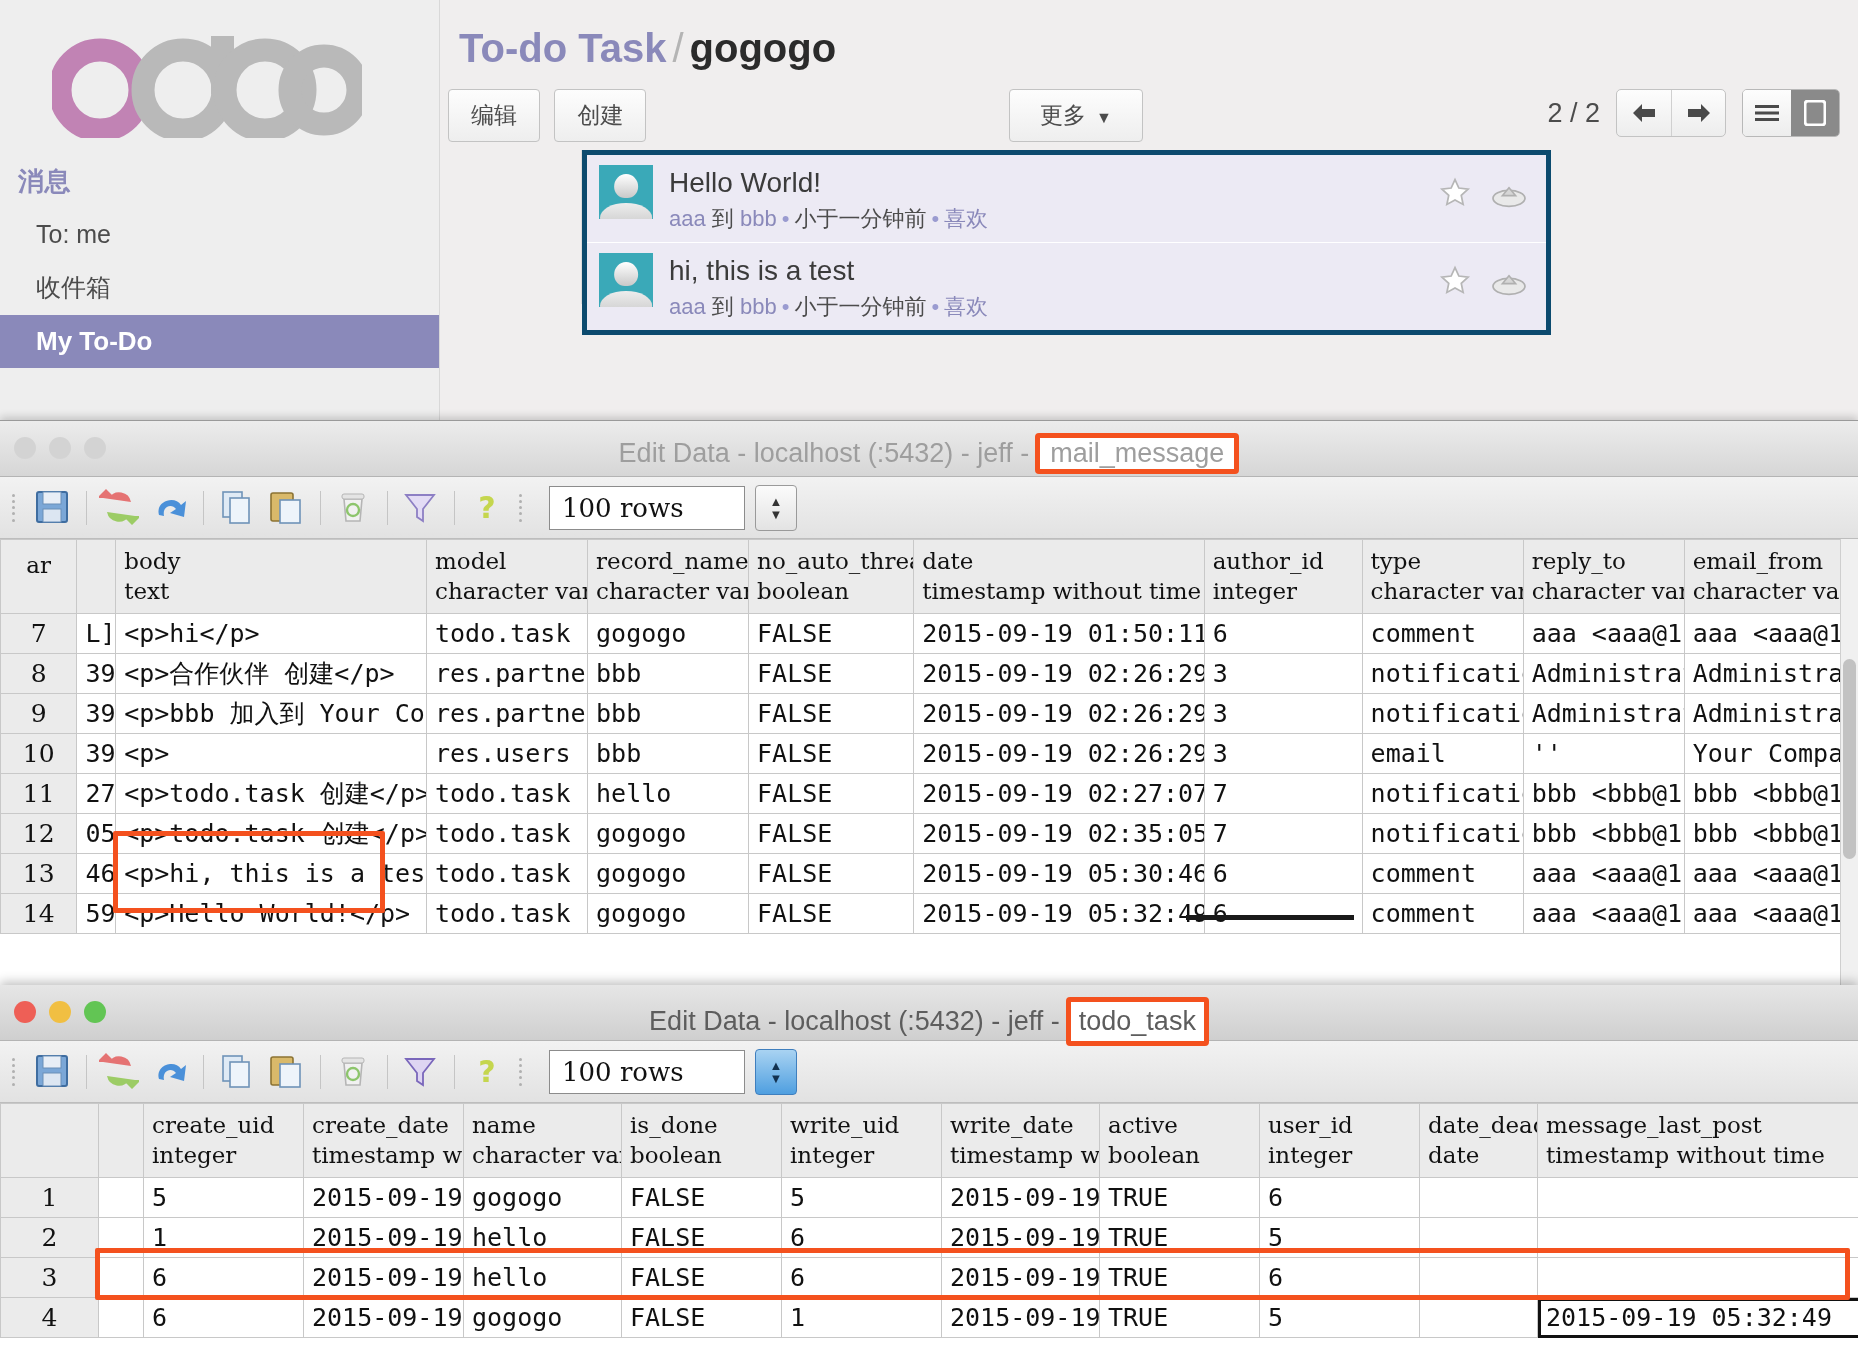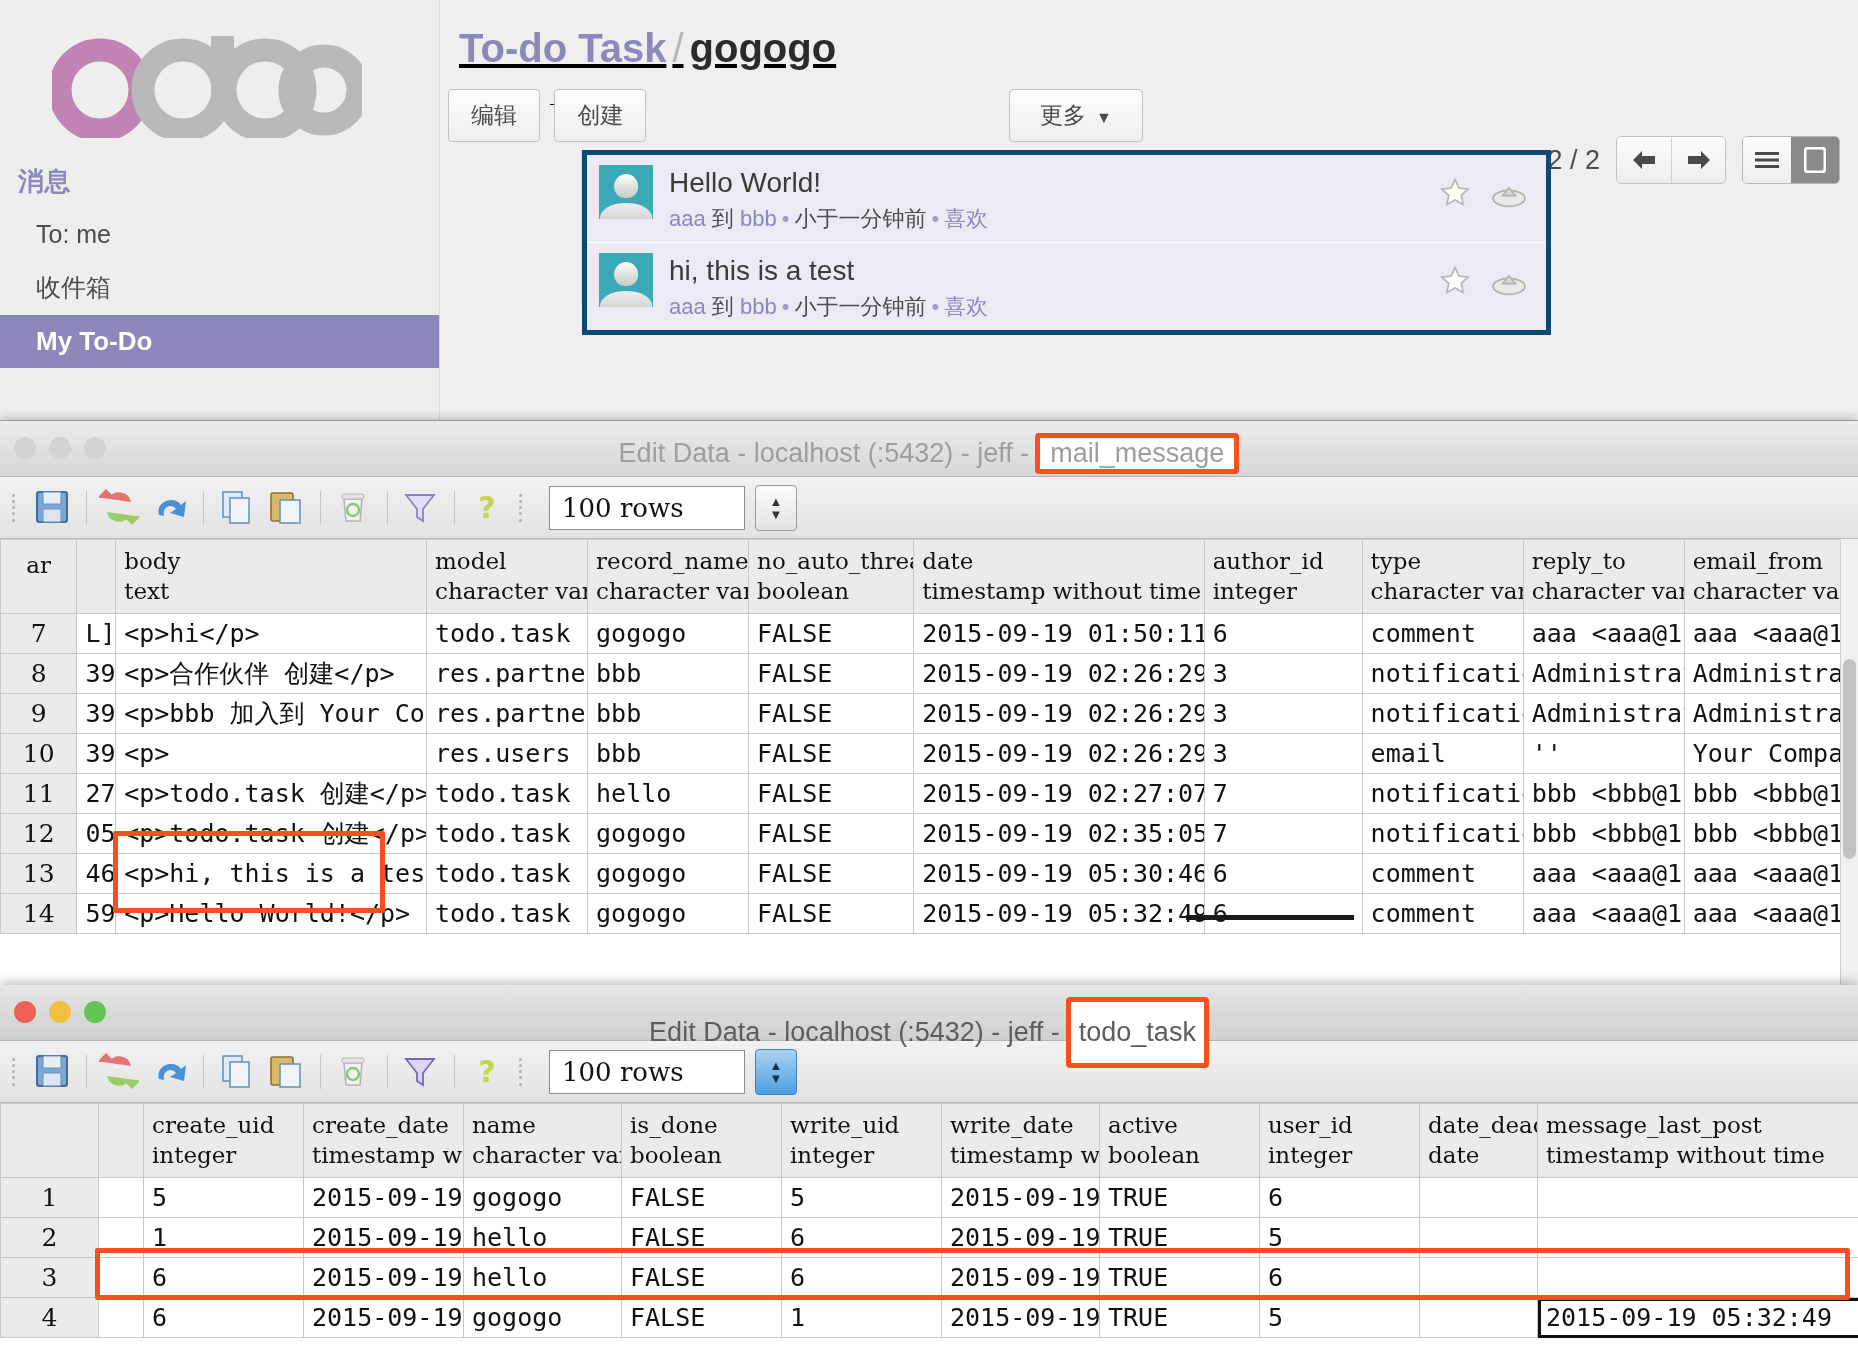--- a/index.html
+++ b/index.html
@@ -23,21 +23,21 @@
     padding: 26px 0 10px 18px; letter-spacing: .5px;
   }
   .sb-item {
     font-size: 25px; color: #4c4c4c; padding: 11px 0 11px 36px;
   }
   .sb-item.active {
     background: #8a89ba; color: #ffffff; font-weight: bold;
     padding-left: 36px; font-size: 26px;
   }
 
-  .odoo-main { position: absolute; left: 441px; top: 0; right: 0; height: 304px; text-decoration: underline; }
+  .odoo-main { position: absolute; left: 441px; top: 0; right: 0; height: 304px; }
   .breadcrumb {
     padding: 26px 0 0 18px; font-size: 40px; font-weight: bold;
   }
   .bc-link { color: #8a89ba; }
   .bc-sep { color: #b4b4b4; font-weight: normal; padding: 0 6px; }
   .bc-cur { color: #2b2b2b; }
 
   .odoo-toolbar {
     position: relative; height: 70px; margin-top: 18px; padding-left: 7px;
   }
@@ -46,21 +46,21 @@
     background: linear-gradient(#fdfdfd, #eeeeee);
     border: 1px solid #c3c3c3; border-radius: 4px;
     padding: 10px 22px; margin-right: 10px; vertical-align: top;
     font-family: "Liberation Sans", sans-serif;
   }
   .btn-more { position: absolute; left: 568px; top: 0; padding: 10px 30px; }
   .caret { font-size: 16px; margin-left: 10px; }
 
   .pager {
     position: absolute; right: 18px; top: 0; display: flex;
-    align-items: center; gap: 16px; margin-top: 47px;
+    align-items: center; gap: 16px;
   }
   .pager-count { font-size: 27px; color: #4c4c4c; }
   .arrow-group {
     display: flex; border: 1px solid #c3c3c3; border-radius: 5px; overflow: hidden;
     background: linear-gradient(#fdfdfd, #ededed);
   }
   .arrow-btn {
     width: 54px; height: 46px; display: flex; align-items: center; justify-content: center;
   }
   .arrow-btn + .arrow-btn { border-left: 1px solid #d0d0d0; }
@@ -139,21 +139,21 @@
   .pg2 .dot-btn:nth-child(3) { background: #62c554; }
   .tl-title {
     position: absolute; left: 0; right: 0; top: 12px; text-align: center;
     font-size: 27px; color: #9e9e9e;
   }
   .pg2 .tl-title { color: #5d5d5d; }
   .tl-hl {
     display: inline-block; border: 5px solid #f4511e; border-radius: 4px;
     padding: 0 10px; margin-left: 6px; background: #ffffff;
   }
-  .pg2 .tl-hl { padding: 15px 8px; }
+  .pg2 .tl-hl { padding: 4px 8px; }
 
   .pgtoolbar {
     height: 62px; background: linear-gradient(#f2f2f2, #e2e2e2);
     border-bottom: 1px solid #bdbdbd; display: flex; align-items: center;
     padding-left: 6px;
   }
   .grip { width: 10px; height: 36px; display: flex; flex-direction: column;
     justify-content: space-between; padding: 4px 0; margin: 0 6px; }
   .grip i { display: block; width: 3px; height: 3px; background: #b0b0b0; border-radius: 50%; }
   .tb-sep { width: 1px; height: 34px; background: #c5c5c5; margin: 0 8px; }

